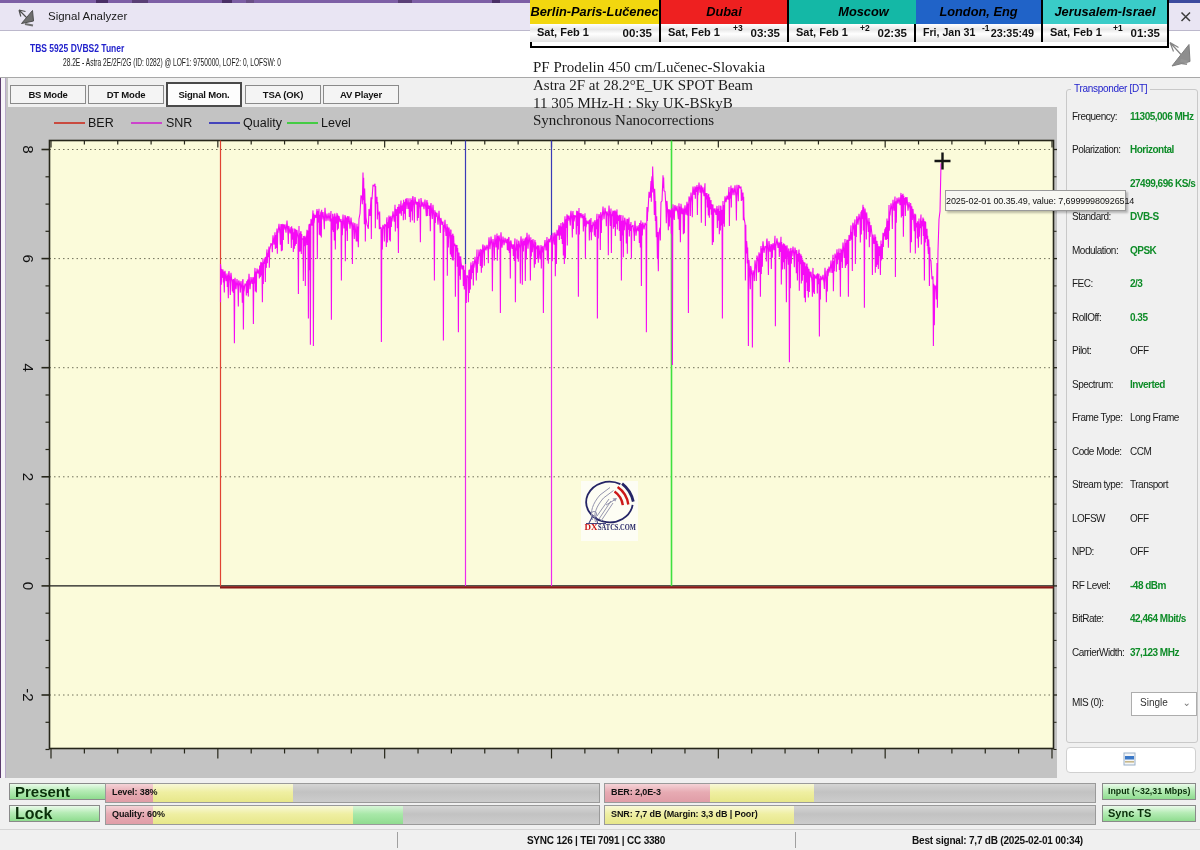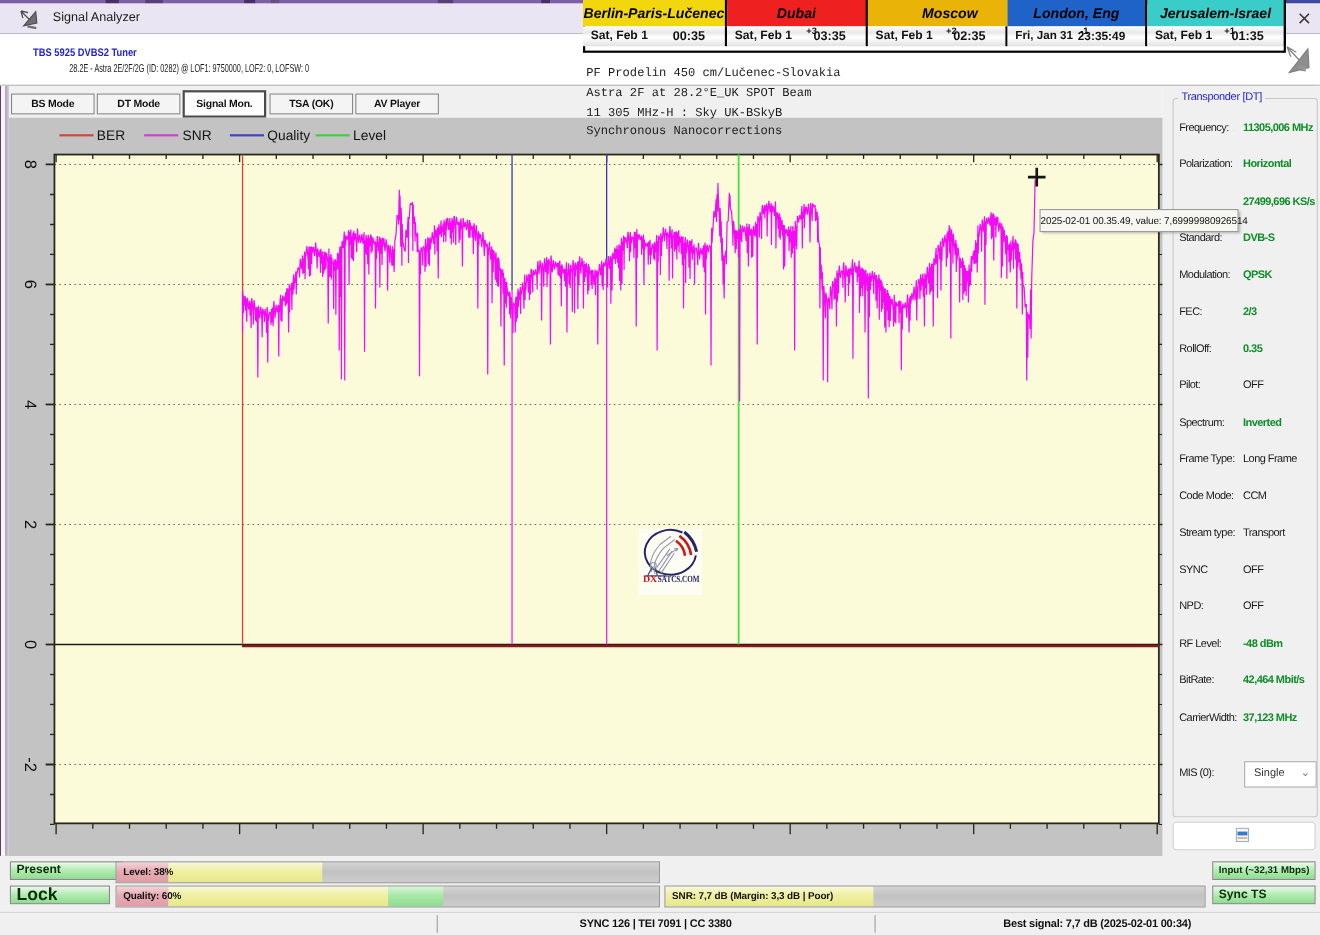--- a/index.html
+++ b/index.html
@@ -19,24 +19,24 @@
 #grayline{left:0;top:77px;width:1200px;height:1px;background:#a8a8a8;}
 
 #btnzone{left:0;top:78px;width:1057px;height:29px;background:#f0f0f0;}
 .btn{position:absolute;top:85px;height:19px;width:76px;background:#f4f4f4;border:1px solid #8a8a8a;font-size:9.5px;font-weight:bold;color:#111;text-align:center;line-height:17px;box-sizing:border-box;letter-spacing:-0.2px;}
 #btnSM{top:82px;height:25px;background:#fdfdfd;border:2px solid #4a4a4a;line-height:21px;}
 
 #clock{left:530px;top:2px;width:639px;height:46px;border:2px solid #000;box-sizing:border-box;background:#fff;}
 .ch{position:absolute;top:0;height:24px;border-right:2px solid #000;box-sizing:border-box;text-align:center;font-size:12.8px;font-weight:bold;font-style:italic;color:#000;line-height:24px;white-space:nowrap;overflow:hidden;}
 .ct{position:absolute;top:24px;height:18px;background:linear-gradient(#ffffff,#e8e8e8 30%,#ffffff 55%,#e2e2e2);border-right:2px solid #000;box-sizing:border-box;font-size:11px;font-weight:bold;color:#111;}
 .ct .d{position:absolute;left:7px;top:2px;}
-.ct .t{position:absolute;right:18px;top:2.5px;font-size:11.5px;}
+.ct .t{position:absolute;right:7px;top:2.5px;font-size:11.5px;}
 .ct .s{position:absolute;font-size:8.5px;top:-1px;}
 
-#serif{left:533px;top:59px;width:470px;font-family:Liberation Mono, monospace;font-size:11px;color:#1c1c1c;line-height:17.8px;letter-spacing:0px;z-index:20;white-space:nowrap;}
+#serif{left:533px;top:59px;width:470px;font-family:Liberation Serif, serif;font-size:15px;color:#1c1c1c;line-height:17.8px;letter-spacing:0px;z-index:20;white-space:nowrap;}
 
 #chart{left:8px;top:107px;width:1049px;height:671px;background:#c3c3c3;border-bottom:2px solid #8a8a8a;}
 .leg{position:absolute;top:121.5px;height:2.4px;width:31px;}
 .legt{position:absolute;top:115.5px;font-size:12.5px;color:#151515;}
 #plotsvg{position:absolute;left:0px;top:107px;}
 
 #tip{left:945px;top:190px;width:181px;height:21px;background:#f7f7f2;border:1px solid #9a9a9a;box-shadow:2px 2px 2px rgba(0,0,0,0.25);font-size:9px;color:#111;line-height:20px;letter-spacing:-0.1px;text-align:right;z-index:30;white-space:nowrap;box-sizing:border-box;}
 
 #rpanel{left:1057px;top:78px;width:143px;height:705px;background:#f0f0f0;}
 #gbox{left:1066px;top:89px;width:130px;height:652px;border:1px solid #c9c9c9;border-radius:3px;}
@@ -90,21 +90,21 @@
 <div class="btn" style="left:88px">DT Mode</div>
 <div class="btn" id="btnSM" style="left:166px">Signal Mon.</div>
 <div class="btn" style="left:245px">TSA (OK)</div>
 <div class="btn" style="left:323px">AV Player</div>
 <div id="ledge" class="abs"></div>
 <div id="redge" class="abs"></div>
 
 <div id="clock" class="abs"></div>
 <div class="ch" style="left:530px;width:131px;background:#f2d70f;font-style:italic;">Berlin-Paris-Lučenec</div>
 <div class="ch" style="left:661px;width:128px;background:#ee2020;">Dubai</div>
-<div class="ch" style="left:789px;width:151px;background:#eab308;">Moscow</div>
+<div class="ch" style="left:789px;width:151px;background:#14b8a6;">Moscow</div>
 <div class="ch" style="left:916px;width:127px;background:#2063c8;">London, Eng</div>
 <div class="ch" style="left:1043px;width:126px;background:#3accc8;">Jerusalem-Israel</div>
 <div class="ct" style="left:530px;width:131px;">
       <span class="d">Sat, Feb 1</span>
       <span class="t">00:35</span>
     </div>
 <div class="ct" style="left:661px;width:128px;">
       <span class="d">Sat, Feb 1</span>
       <span class="s" style="left:72px">+3</span>
       <span class="t">03:35</span>
@@ -316,45 +316,50 @@
 <div class="rl abs" style="top:345px">Pilot:</div>
 <div class="rvk abs" style="top:345px">OFF</div>
 <div class="rl abs" style="top:379px">Spectrum:</div>
 <div class="rv abs" style="top:379px">Inverted</div>
 <div class="rl abs" style="top:412px">Frame Type:</div>
 <div class="rvk abs" style="top:412px">Long Frame</div>
 <div class="rl abs" style="top:446px">Code Mode:</div>
 <div class="rvk abs" style="top:446px">CCM</div>
 <div class="rl abs" style="top:479px">Stream type:</div>
 <div class="rvk abs" style="top:479px">Transport</div>
-<div class="rl abs" style="top:513px">SYNC</div>
+<div class="rl abs" style="top:513px">LOFSW</div>
 <div class="rvk abs" style="top:513px">OFF</div>
 <div class="rl abs" style="top:546px">NPD:</div>
 <div class="rvk abs" style="top:546px">OFF</div>
 <div class="rl abs" style="top:580px">RF Level:</div>
 <div class="rv abs" style="top:580px">-48 dBm</div>
 <div class="rl abs" style="top:613px">BitRate:</div>
 <div class="rv abs" style="top:613px">42,464 Mbit/s</div>
 <div class="rl abs" style="top:647px">CarrierWidth:</div>
 <div class="rv abs" style="top:647px">37,123 MHz</div>
 <div class="rl abs" style="top:697px">MIS (0):</div>
 <div id="mis" class="abs"><span style="padding-left:8px">Single</span><span style="position:absolute;right:5px;top:0px;color:#777;font-size:10px">⌄</span></div>
 <div id="btnsave" class="abs"></div>
 <svg class="abs" width="14" height="14" style="left:1123px;top:752px">
       <rect x="1" y="1" width="11" height="12" fill="#f4f6f8" stroke="#9ab0c8" stroke-width="1"></rect>
       <rect x="2" y="4" width="9" height="3.5" fill="#3a78c8"></rect>
       <rect x="2" y="9" width="9" height="1.6" fill="#c8b88a"></rect>
     </svg>
 <div class="abs" style="left:0;top:778px;width:1200px;height:72px;background:#f0f0f0"></div>
 
-<div class="gbar abs" style="left:9px;top:783px;width:103px;font-size:11px">Present</div>
+<div class="gbar abs" style="left:9px;top:783px;width:103px;font-size:15px">Present</div>
 <div class="track abs" style="left:105px;top:783px;width:495px">
       <div class="seg" style="left:0px;width:47px;background:linear-gradient(#f4d3d7,#e7abb3 45%,#e09da7)"></div>
       <div class="seg" style="left:47px;width:140px;background:linear-gradient(#f8f8d8,#efefa2 45%,#e7e78a)"></div>
       <div class="bart">Level: 38%</div>
+    </div>
+<div class="track abs" style="left:604px;top:783px;width:492px">
+      <div class="seg" style="left:0px;width:105px;background:linear-gradient(#f4d3d7,#e7abb3 45%,#e09da7)"></div>
+      <div class="seg" style="left:105px;width:104px;background:linear-gradient(#f8f8d8,#efefa2 45%,#e7e78a)"></div>
+      <div class="bart">BER: 2,0E-3</div>
     </div>
 <div class="gbar abs" style="left:1102px;top:783px;width:94px;font-size:8.8px">Input (~32,31 Mbps)</div>
 <div class="gbar abs" style="left:9px;top:805px;width:91px;font-size:16px">Lock</div>
 <div class="track abs" style="left:105px;top:805px;width:495px">
       <div class="seg" style="left:0px;width:47px;background:linear-gradient(#f4d3d7,#e7abb3 45%,#e09da7)"></div>
       <div class="seg" style="left:47px;width:200px;background:linear-gradient(#f8f8d8,#efefa2 45%,#e7e78a)"></div>
       <div class="seg" style="left:247px;width:50px;background:linear-gradient(#d8f5d8,#a8e8a8 45%,#90dc90)"></div>
       <div class="bart">Quality: 60%</div>
     </div>
 <div class="track abs" style="left:604px;top:805px;width:492px">

